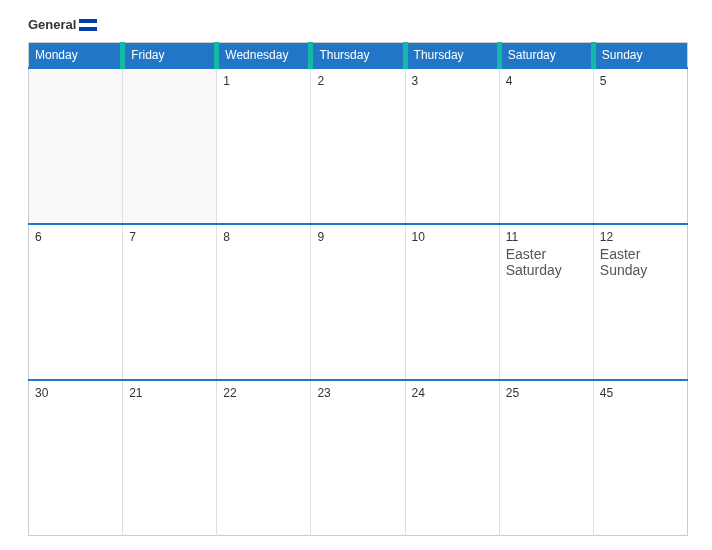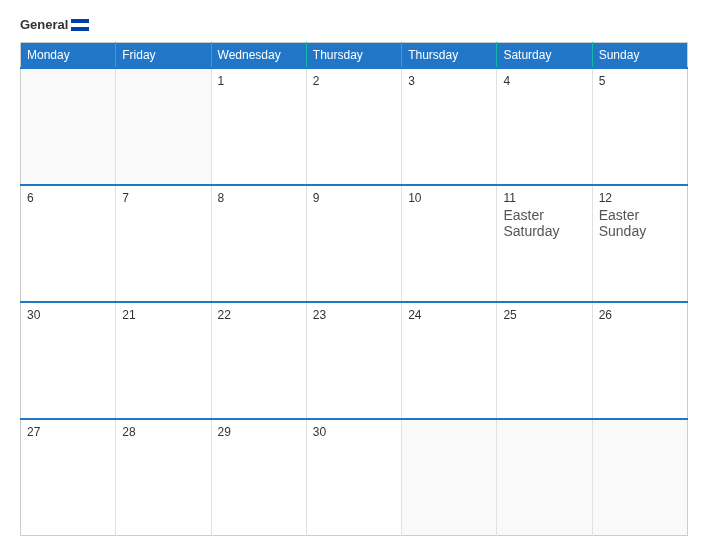--- a/index.html
+++ b/index.html
@@ -6,21 +6,21 @@
     body {
       width: 712px;
       height: 550px;
       background: #fff;
       font-family: Arial, sans-serif;
       overflow: hidden;
     }
     .page {
       width: 708px;
       height: 550px;
-      padding: 18px 20px 14px 20px;
+      padding: 18px 20px 14px 28px;
       display: flex;
       flex-direction: column;
     }
     .header {
       display: flex;
       align-items: center;
       justify-content: space-between;
       margin-bottom: 10px;
     }
     .logo {
@@ -69,21 +69,21 @@
       width: 100%;
       table-layout: fixed;
     }
     .calendar thead tr th {
       background: #2176c7;
       color: #fff;
       font-size: 12px;
       font-weight: normal;
       padding: 5px 6px;
       text-align: left;
-      border-right: 1px solid #14b8a6;
+      border-right: 5px solid #14b8a6;
     }
     .calendar thead tr th:last-child {
       border-right: none;
       margin-left: 40px;
     }
     .calendar tbody tr {
       border-top: 2px solid #2176c7;
     }
     .calendar tbody tr td {
       vertical-align: top;
@@ -200,35 +200,18 @@
           <td>
             <span class="day-number">23</span>
           </td>
           <td>
             <span class="day-number">24</span>
           </td>
           <td>
             <span class="day-number">25</span>
           </td>
           <td>
-            <span class="day-number">26</span>
-          </td>
-        </tr>
-        <tr>
-          <td>
-            <span class="day-number">27</span>
-          </td>
-          <td>
-            <span class="day-number">28</span>
-          </td>
-          <td>
-            <span class="day-number">29</span>
-          </td>
-          <td>
-            <span class="day-number">30</span>
-          </td>
-          <td class="empty-cell"></td>
-          <td class="empty-cell"></td>
-          <td class="empty-cell"></td>
+            <span class="day-number">45</span>
+          </td>
         </tr>
       </tbody>
   </table>
 </div>
 
 </body></html>

